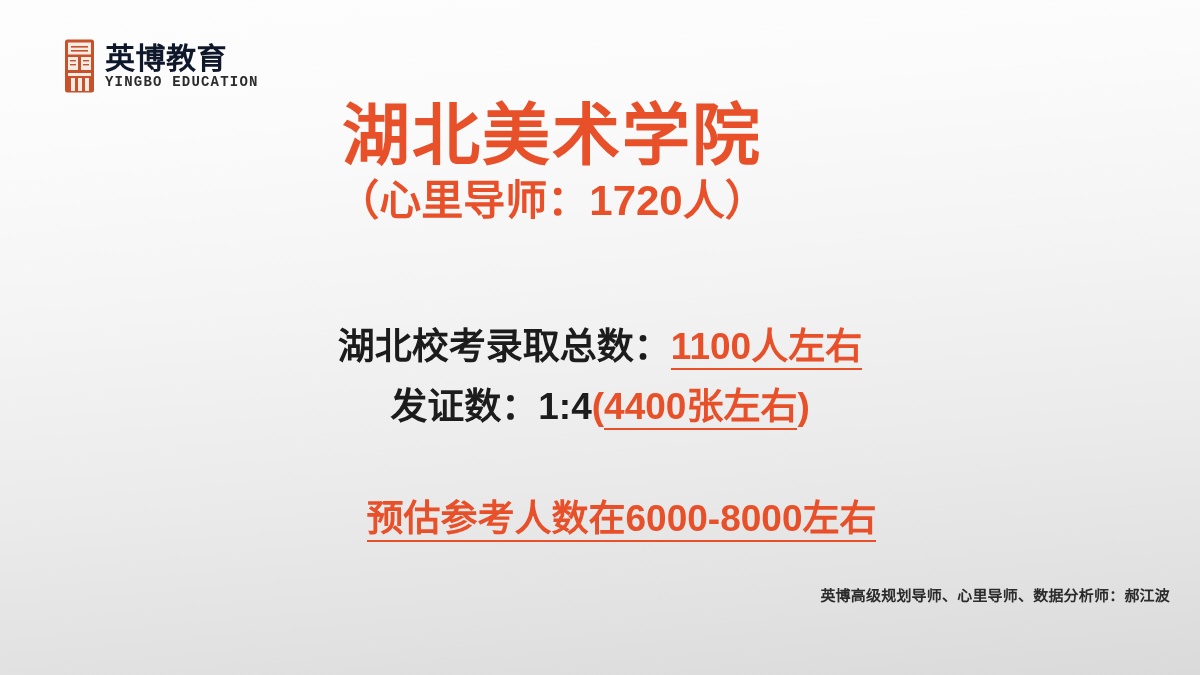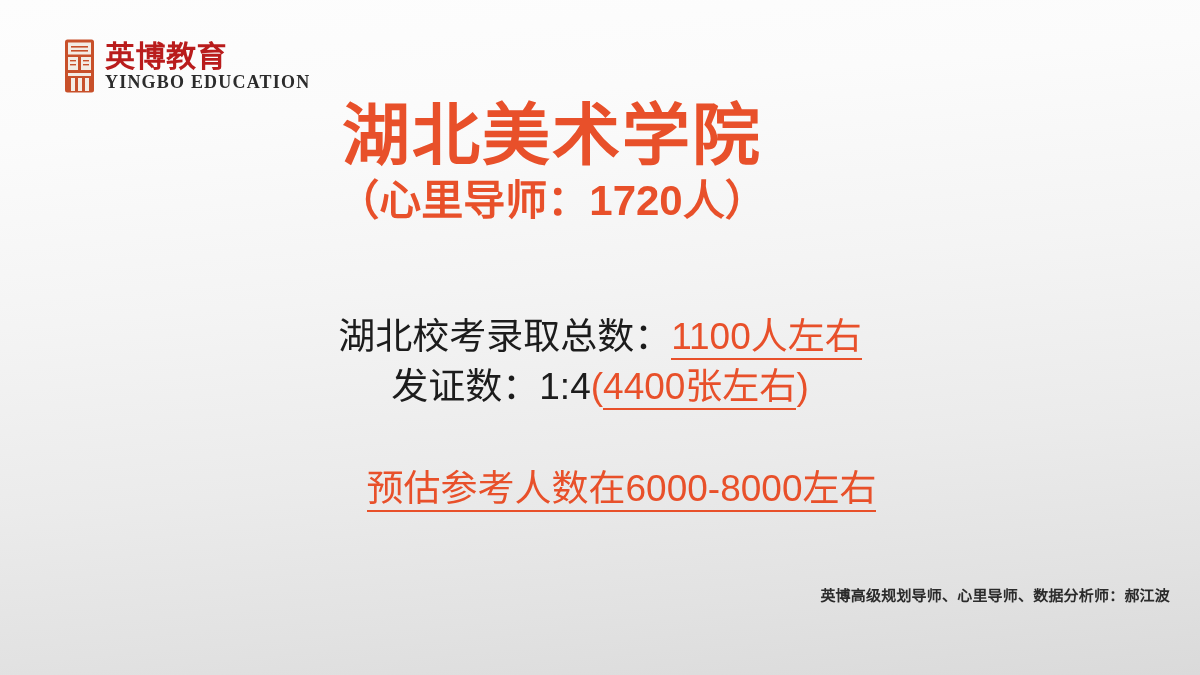--- a/index.html
+++ b/index.html
@@ -50,29 +50,29 @@
   .logo-words {
     display:flex;
     flex-direction:column;
     justify-content:center;
     gap:1px;
   }
 
   .logo-cn {
     font-size:30px;
     font-weight:bold;
-    color:#b91c1c;
+    color:#0f172a;
     letter-spacing:0.5px;
     line-height:1.05;
     white-space:nowrap;
   }
 
   .logo-en {
-    font-family:Liberation Serif, serif;
-    font-size:18px;
+    font-family:Liberation Mono, monospace;
+    font-size:14px;
     font-weight:bold;
     color:#2c2c2c;
     letter-spacing:1.2px;
     line-height:1;
     white-space:nowrap;
   }
 
   
   .title-zone {
     position:absolute;
@@ -105,25 +105,26 @@
   .body-zone {
     position:absolute;
     left:0;
     top:312px;
     width:1200px;
     text-align:center;
   }
 
   .line {
     font-size:37px;
-    font-weight:normal;
+    font-weight:bold;
     color:#1c1c1c;
     line-height:50px;
     white-space:nowrap;
     letter-spacing:0px;
+    margin-top:10px;
   }
 
   .line.accent-line {
     color:#e8502a;
     padding-left:43px;
   }
 
   .hl {
     color:#e8502a;
   }

